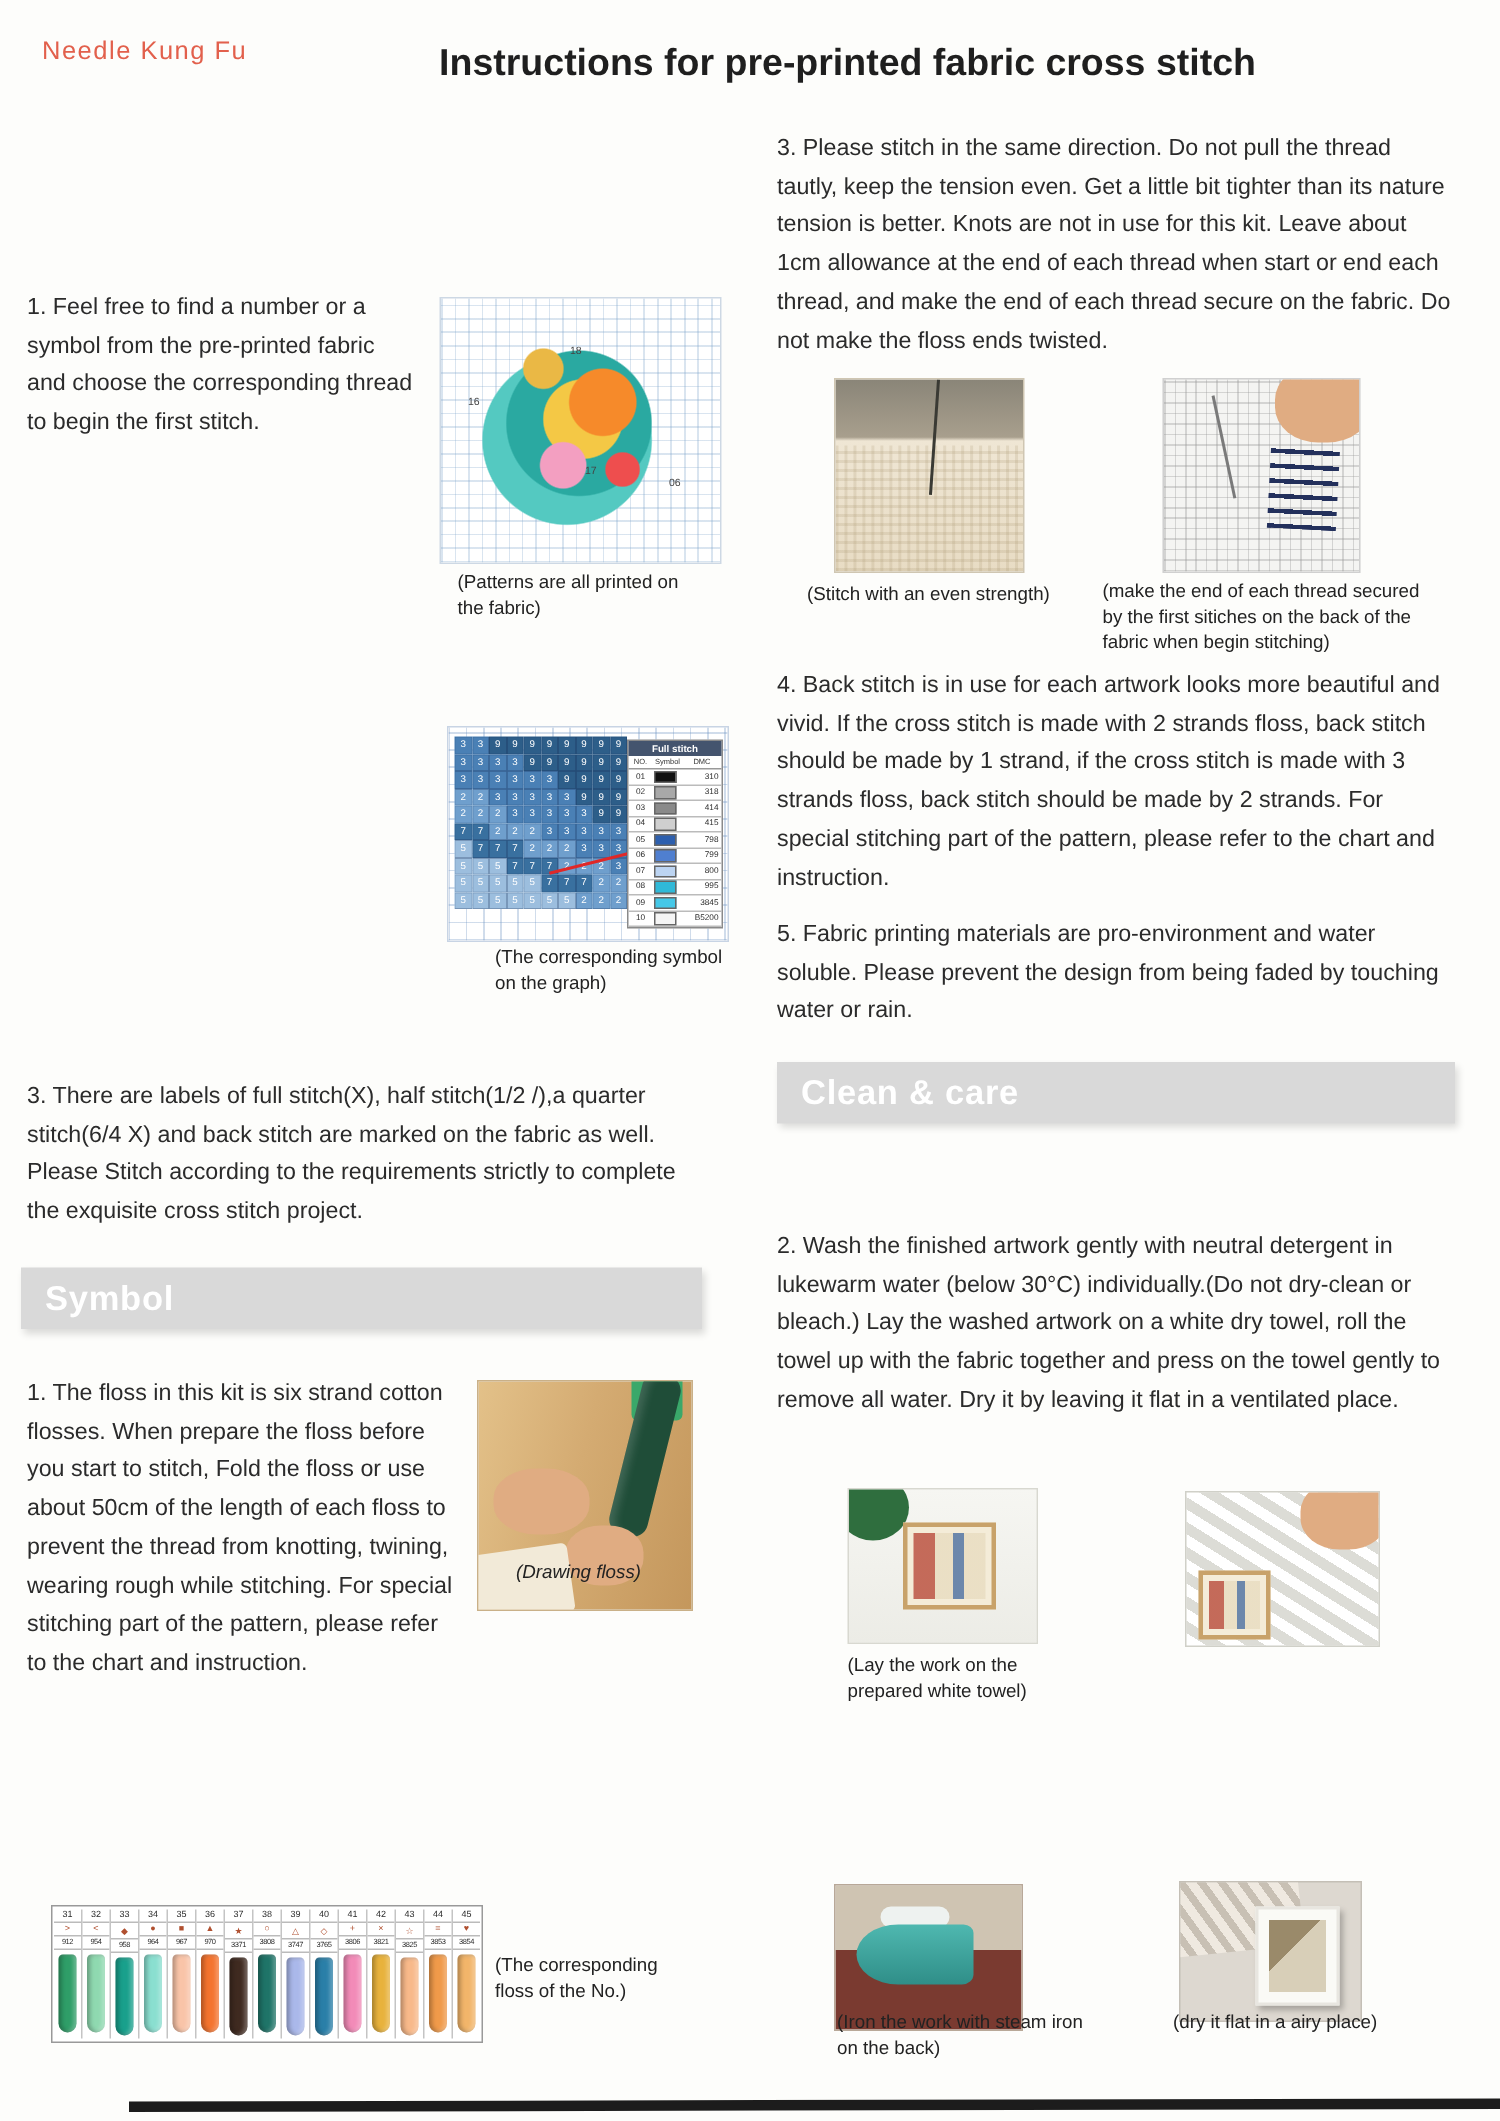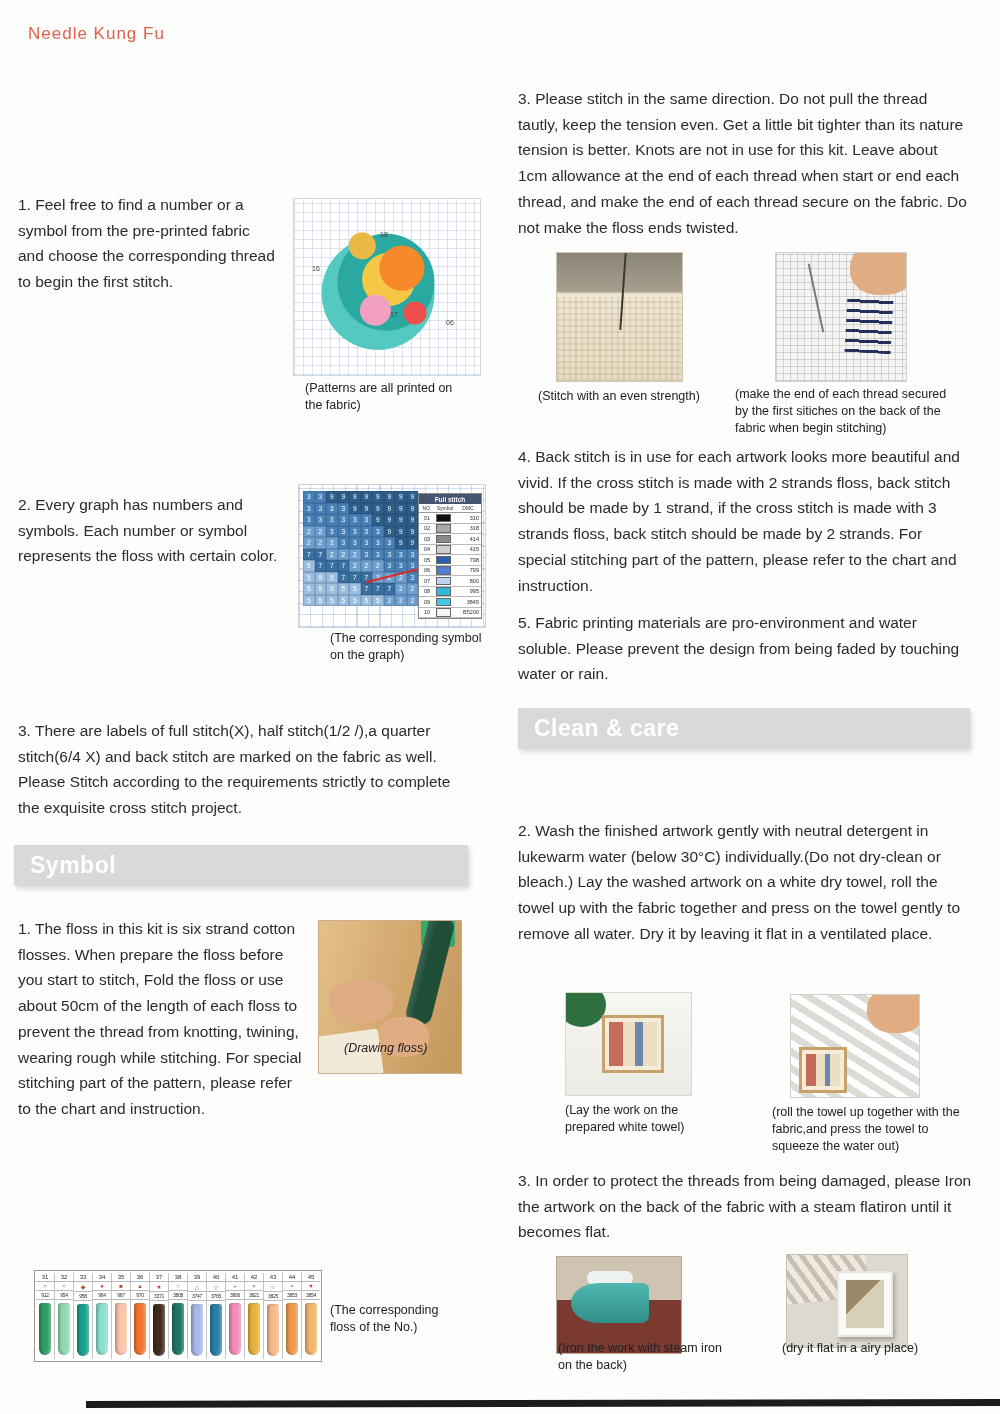--- a/index.html
+++ b/index.html
@@ -113,34 +113,34 @@
   .page-edge { position:absolute; left:86px; top:1400px; width:914px; height:7px; background:#1c1c1c; transform:rotate(-0.12deg); }
 </style>
 </head>
 <body>
 
 <div class="page">
 
   <div class="logo">
     <div class="logo-sub">Needle Kung Fu</div>
   </div>
+  <div class="doc-title">Instructions for pre-printed fabric cross stitch</div>
 
 
   <div class="para" style="left:18px; top:192px; width:258px;">1. Feel free to find a number or a symbol from the pre-printed fabric and choose the corresponding thread to begin the first stitch.</div>
 
   <div class="photo ph-pattern" style="left:293px; top:198px; width:186px; height:176px;">
     <div class="pattern-blob"></div>
     <span class="pattern-label" style="left:86px; top:32px;">18</span>
     <span class="pattern-label" style="left:18px; top:66px;">16</span>
     <span class="pattern-label" style="left:96px; top:112px;">17</span>
     <span class="pattern-label" style="left:152px; top:120px;">06</span>
   </div>
   <div class="caption" style="left:305px; top:380px; width:150px;">(Patterns are all printed on the fabric)</div>
 
-  <div class="para" style="left:18px; top:492px; width:262px;">2. Every graph has numbers and symbols. Each number or symbol represents the floss with certain color.</div>
 
   <div class="photo ph-graph" style="left:298px; top:484px; width:186px; height:142px;">
     <div class="graph-grid">
         <div class="gcell" style="background: rgb(74, 128, 181);">3</div>
         <div class="gcell" style="background: rgb(74, 128, 181);">3</div>
         <div class="gcell" style="background: rgb(45, 94, 137);">9</div>
         <div class="gcell" style="background: rgb(45, 94, 137);">9</div>
         <div class="gcell" style="background: rgb(45, 94, 137);">9</div>
         <div class="gcell" style="background: rgb(45, 94, 137);">9</div>
         <div class="gcell" style="background: rgb(45, 94, 137);">9</div>
@@ -441,23 +441,21 @@
       <div class="artwork-inner"></div>
     </div>
   </div>
   <div class="photo ph-roll" style="left:790px; top:994px; width:128px; height:102px;">
     <div class="hand-shape" style="right:-6px; top:-8px; left:auto; width:58px; height:46px;"></div>
     <div class="artwork-frame" style="left:8px; top:52px; width:42px; height:40px;">
       <div class="artwork-inner"></div>
     </div>
   </div>
   <div class="caption" style="left:565px; top:1102px; width:155px;">(Lay the work on the prepared white towel)</div>
-  <div class="caption" style="left:772px; top:1104px; width:195px;">(roll the towel up together with the fabric,and press the towel to squeeze the water out)</div>
-
-  <div class="para" style="left:518px; top:1168px; width:460px;">3. In order to protect the threads from being damaged, please Iron the artwork on the back of the fabric with a steam flatiron until it becomes flat.</div>
+
 
   <div class="photo ph-iron" style="left:556px; top:1256px; width:124px; height:96px;">
     <div class="iron-handle"></div>
     <div class="iron-body"></div>
   </div>
   <div class="photo ph-dry" style="left:786px; top:1254px; width:120px; height:92px;">
     <div class="stripe-corner"></div>
     <div class="dry-frame">
       <div class="dry-frame-inner"></div>
     </div>

